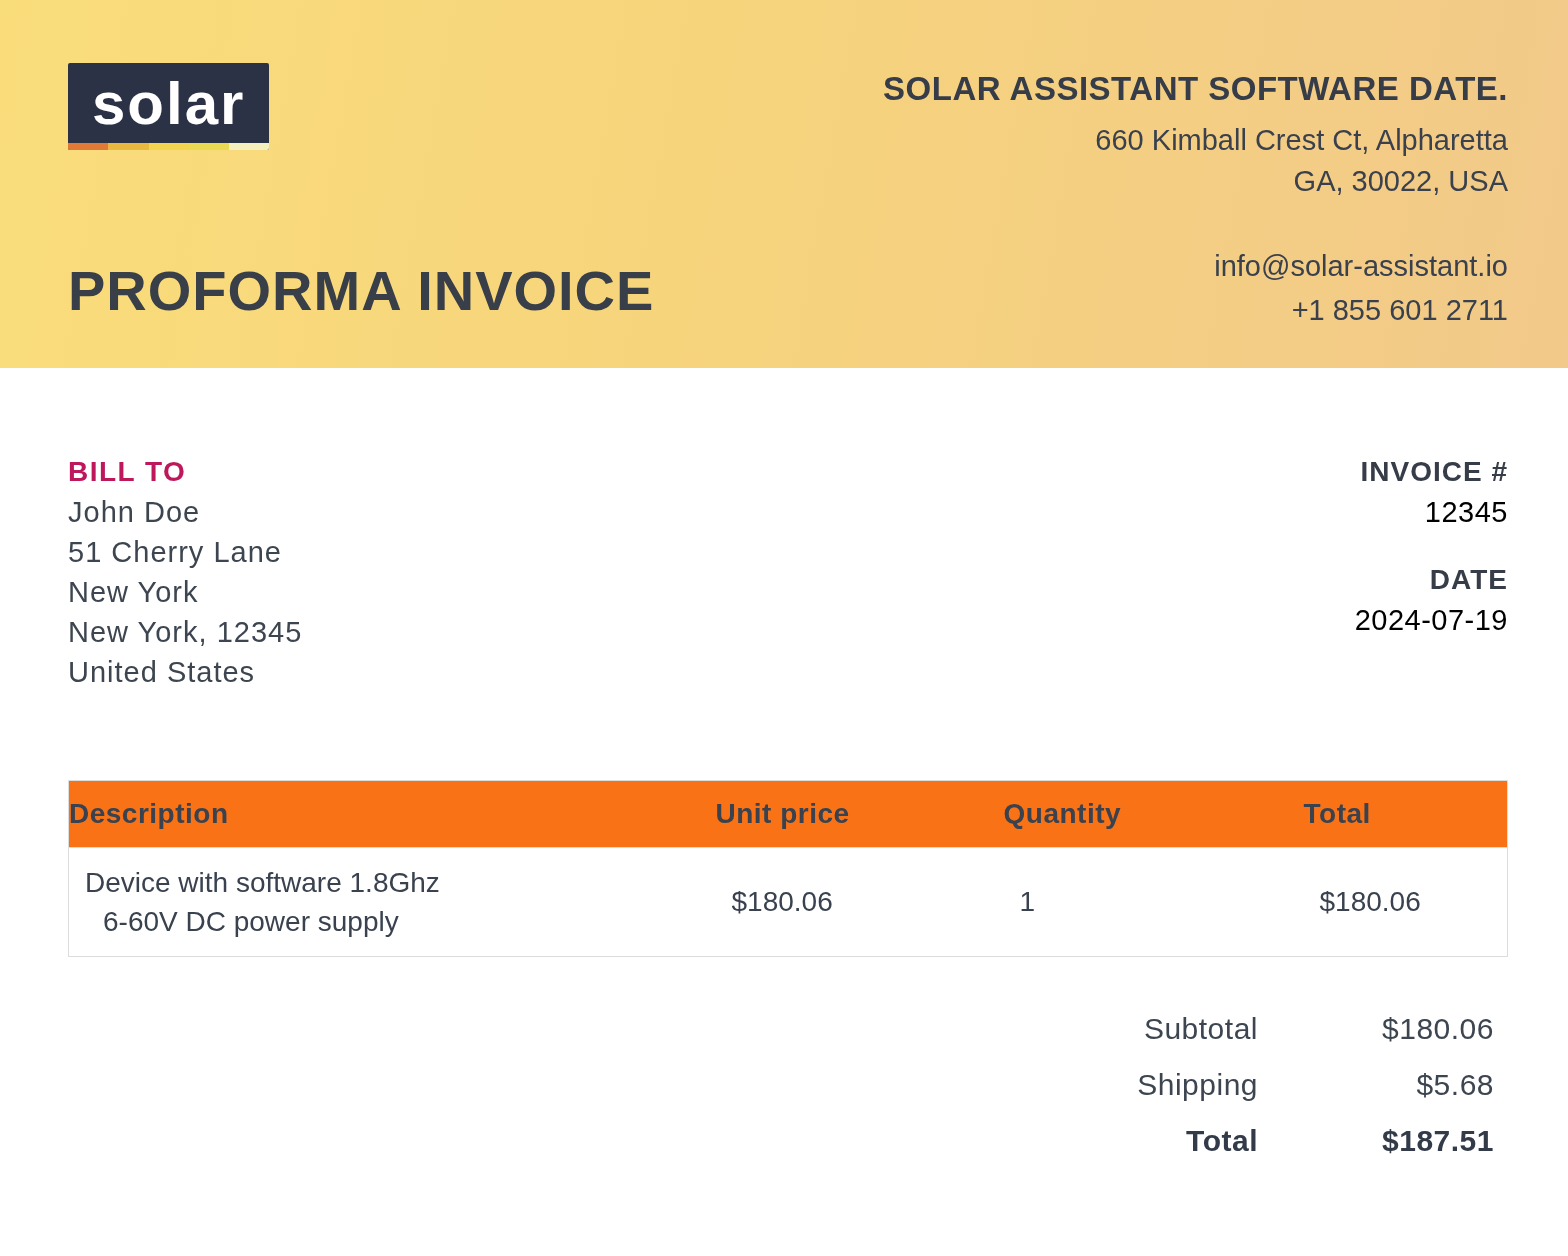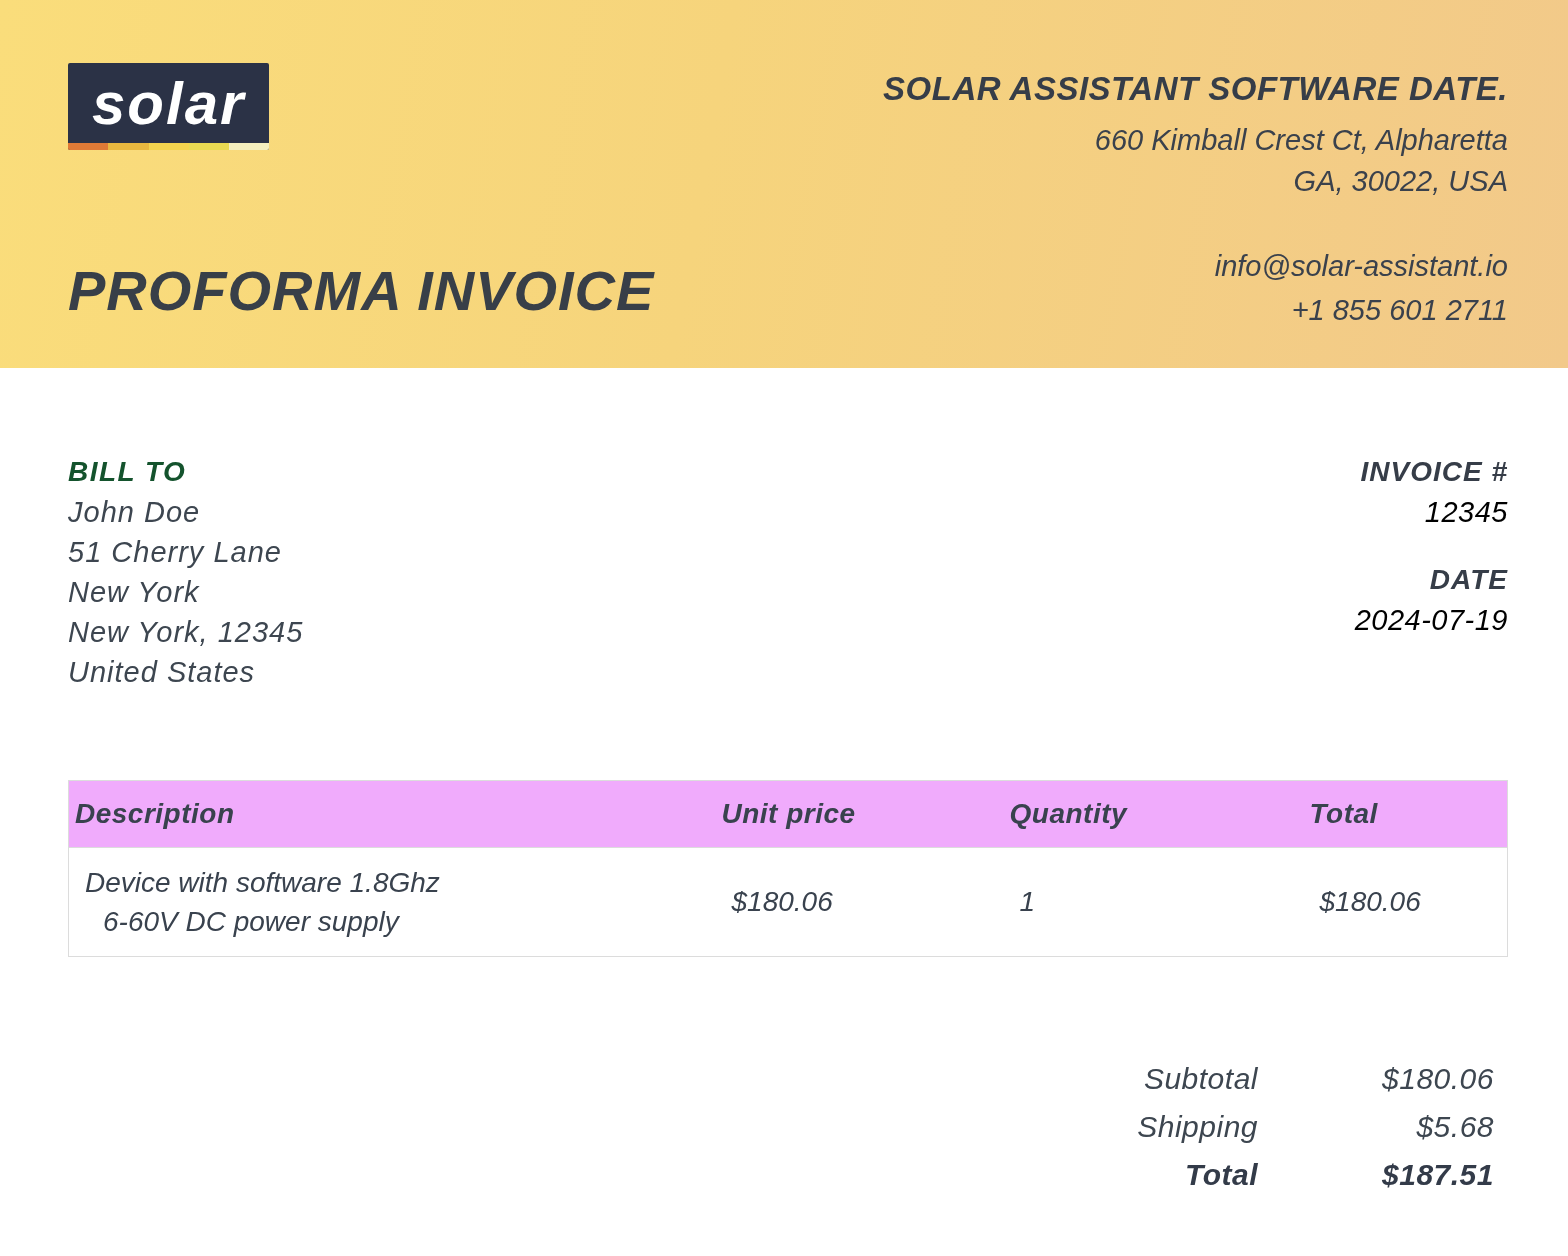--- a/index.html
+++ b/index.html
@@ -3,21 +3,21 @@
 <meta charset="utf-8">
 <style>
   * { margin: 0; padding: 0; box-sizing: border-box; }
   html, body { background: #ffffff; }
   body {
     width: 1568px; height: 1256px;
     font-family: "Liberation Sans", sans-serif;
     color: #3d4650;
     overflow: hidden;
   }
-  .page { width: 1568px; height: 920px; position: relative; background: #ffffff; font-style: italic; }
+  .page { width: 1568px; height: 920px; position: relative; background: #ffffff; }
 
   
   .hero {
     height: 368px;
     background: linear-gradient(100deg, #fadd7b 0%, #f6d47c 45%, #f2c98a 100%);
     position: relative;
     padding: 0 60px 0 68px;
   }
   .logo-row { position: absolute; top: 63px; left: 68px; display: flex; align-items: center; }
   .logo-box {
@@ -58,68 +58,68 @@
   .company-line { font-size: 29px; line-height: 41px; }
   .company-line.first { margin-top: 12px; }
   .company-contact { font-size: 29px; line-height: 44px; }
   .company-contact.first { margin-top: 42px; }
 
   
   main { padding: 0 60px 0 68px; }
   .meta-row { display: flex; justify-content: space-between; margin-top: 84px; }
   .bill-to-label {
     font-size: 28px; font-weight: bold; letter-spacing: 1.5px;
-    color: #14532d; line-height: 40px;
+    color: #be185d; line-height: 40px;
   }
   .bill-line { font-size: 29px; line-height: 40px; letter-spacing: 1px; color: #3d4650; }
   .invoice-meta { text-align: right; }
   .meta-label {
     font-size: 28px; font-weight: bold; letter-spacing: 1px;
     color: #363d48; line-height: 40px;
   }
   .meta-label.date { margin-top: 28px; }
   .meta-value { font-size: 29px; line-height: 40px; letter-spacing: 0.5px; color: #000000; }
 
   
   table.items {
     width: 100%;
     border-collapse: collapse;
     margin-top: 88px;
     border: 1px solid #dcdcdc;
   }
   table.items th {
-    background: #f0abfc;
+    background: #f97316;
     text-align: left;
     font-size: 28px; font-weight: bold;
     letter-spacing: 0.5px;
     color: #39424e;
-    padding: 17px 6px;
+    padding: 17px 0;
     border-bottom: 1px solid #dcdcdc;
   }
   table.items th.col-unit  { width: 288px; margin-top: 32px; }
   table.items th.col-qty   { width: 300px; }
   table.items th.col-total { width: 204px; }
   table.items td {
     font-size: 28px;
     color: #39424e;
     padding: 15px 16px;
     vertical-align: middle;
     background: #ffffff;
   }
   .desc-line1 { line-height: 39px; }
   .desc-line2 { line-height: 39px; padding-left: 18px; }
 
   
   .totals {
-    margin-top: 98px;
+    margin-top: 48px;
     padding-right: 14px;
     display: grid;
     grid-template-columns: auto 236px;
     justify-content: end;
-    row-gap: 0;
+    row-gap: 8px;
   }
   .totals .t-label { text-align: right; font-size: 30px; line-height: 48px; letter-spacing: 0.5px; color: #3d4650; }
   .totals .t-value { text-align: right; font-size: 30px; line-height: 48px; letter-spacing: 0.5px; color: #3d4650; }
   .totals .bold { font-weight: bold; color: #333b49; }
 </style>
 </head>
 <body>
 
 <div class="page">
 

